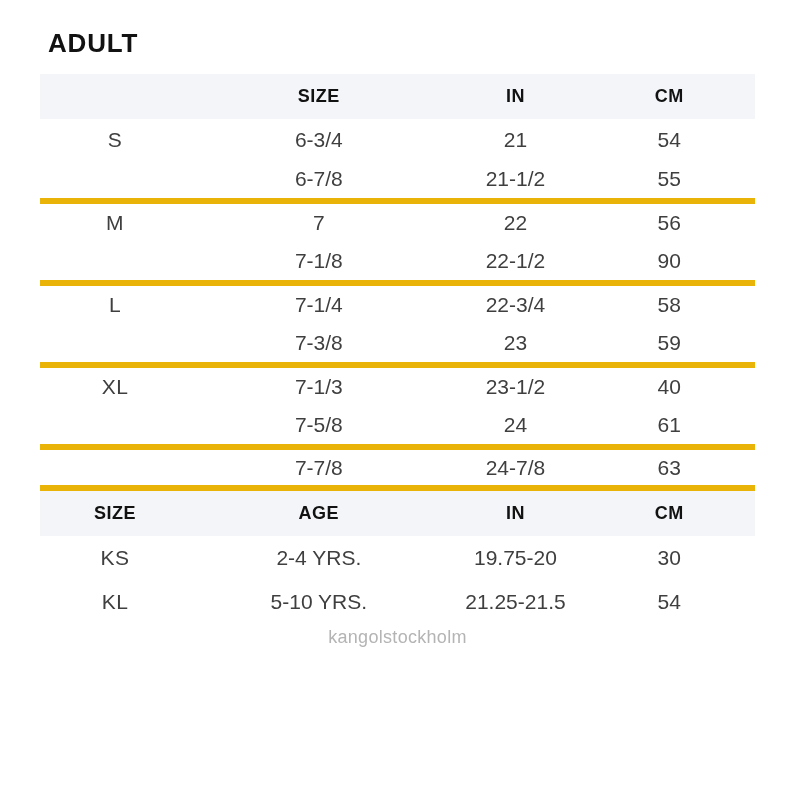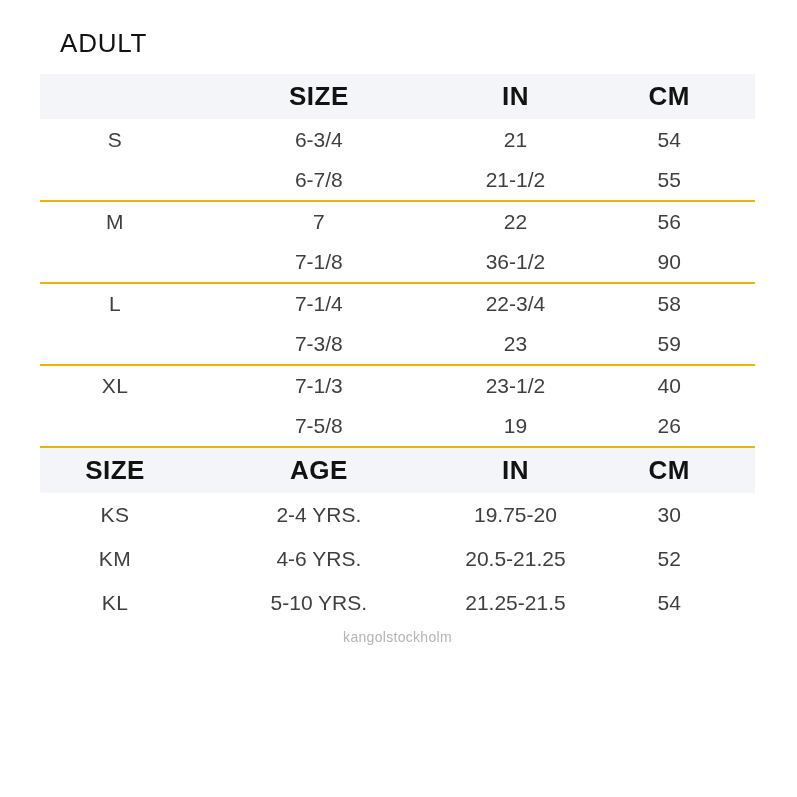--- a/index.html
+++ b/index.html
@@ -6,41 +6,41 @@
   html, body { background: #ffffff; }
   body {
     width: 797px; height: 797px; overflow: hidden;
     font-family: "Liberation Sans", "DejaVu Sans", sans-serif;
     color: #141414;
   }
   .page { padding: 28px 42px 0 40px; }
 
   h2.section-title {
     font-size: 26px;
-    font-weight: normal;
+    font-weight: bold;
     letter-spacing: 0.8px;
     color: #121212;
-    margin: 0 0 15px 20px;
+    margin: 0 0 15px 8px;
   }
   .kids-title { margin-top: 26px; }
 
   table.size-table {
     width: 100%;
     border-collapse: collapse;
     table-layout: fixed;
   }
   col.c1 { width: 21%; }
   col.c2 { width: 36%; }
   col.c3 { width: 19%; }
   col.c4 { width: 24%; }
 
   table.size-table thead th {
     background: #f4f5f8;
     height: 45px;
-    font-size: 26px;
+    font-size: 18px;
     font-weight: bold;
     letter-spacing: 0.5px;
     color: #121212;
     text-align: center;
     vertical-align: middle;
   }
   table.size-table td {
     height: 41px;
     text-align: center;
     vertical-align: middle;
@@ -49,28 +49,28 @@
     color: #3f3f3f;
   }
   table.kids td { height: 44px; }
 
   td.row-label {
     font-size: 19px;
     font-weight: bold;
     letter-spacing: 0.5px;
     color: #121212;
   }
-  tr.group-end td { border-bottom: 2px solid #eab308; }
+  tr.group-end td { border-bottom: 6px solid #eab308; }
 
   .footer {
     text-align: center;
     margin-top: 3px;
   }
   .footer span {
-    font-size: 14px;
+    font-size: 18px;
     color: #b4b4b4;
     letter-spacing: 0.3px;
   }
 </style>
 </head>
 <body>
 
 <div class="page">
 
   <section>
@@ -106,21 +106,21 @@
           </tr>
           <tr>
             <td class="row-label">M</td>
             <td class="value">7</td>
             <td class="value">22</td>
             <td class="value">56</td>
           </tr>
           <tr class="group-end">
             <td class="row-label"></td>
             <td class="value">7-1/8</td>
-            <td class="value">36-1/2</td>
+            <td class="value">22-1/2</td>
             <td class="value">90</td>
           </tr>
           <tr>
             <td class="row-label">L</td>
             <td class="value">7-1/4</td>
             <td class="value">22-3/4</td>
             <td class="value">58</td>
           </tr>
           <tr class="group-end">
             <td class="row-label"></td>
@@ -130,22 +130,28 @@
           </tr>
           <tr>
             <td class="row-label">XL</td>
             <td class="value">7-1/3</td>
             <td class="value">23-1/2</td>
             <td class="value">40</td>
           </tr>
           <tr class="group-end">
             <td class="row-label"></td>
             <td class="value">7-5/8</td>
-            <td class="value">19</td>
-            <td class="value">26</td>
+            <td class="value">24</td>
+            <td class="value">61</td>
+          </tr>
+          <tr class="group-end">
+            <td class="row-label"></td>
+            <td class="value">7-7/8</td>
+            <td class="value">24-7/8</td>
+            <td class="value">63</td>
           </tr>
         </tbody>
     </table>
   </section>
 
   <section>
 
     <table class="size-table kids">
       <colgroup>
           <col class="c1">
@@ -162,26 +168,20 @@
         </tr>
       </thead>
       <tbody id="kids-tbody">
           <tr>
             <td class="row-label">KS</td>
             <td class="value">2-4 YRS.</td>
             <td class="value">19.75-20</td>
             <td class="value">30</td>
           </tr>
           <tr>
-            <td class="row-label">KM</td>
-            <td class="value">4-6 YRS.</td>
-            <td class="value">20.5-21.25</td>
-            <td class="value">52</td>
-          </tr>
-          <tr>
             <td class="row-label">KL</td>
             <td class="value">5-10 YRS.</td>
             <td class="value">21.25-21.5</td>
             <td class="value">54</td>
           </tr>
         </tbody>
     </table>
   </section>
 
   <div class="footer">

